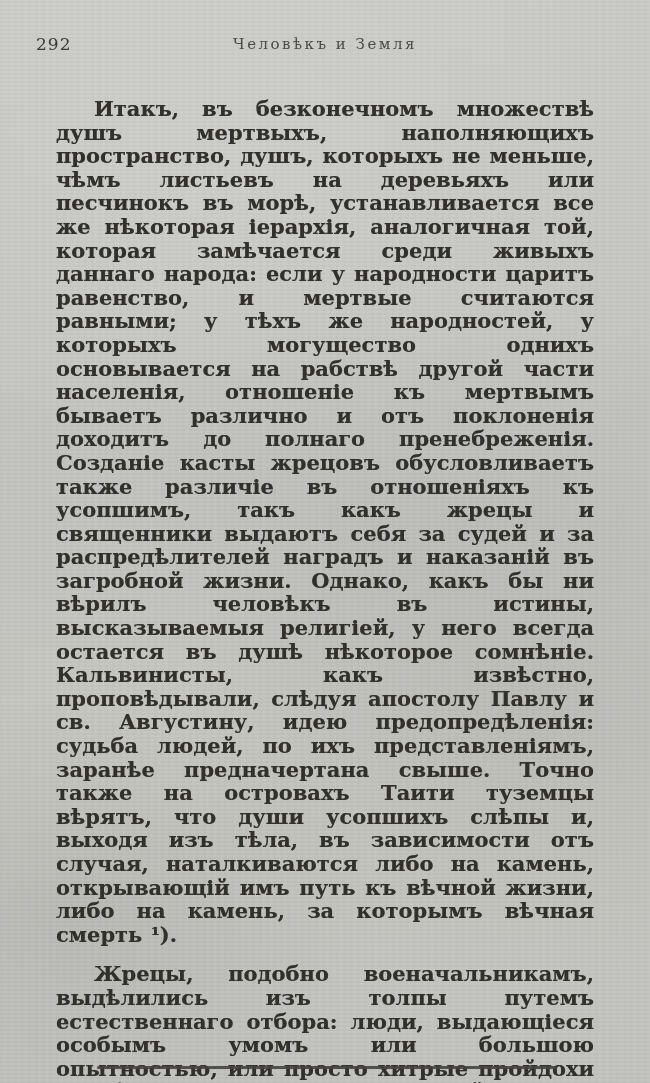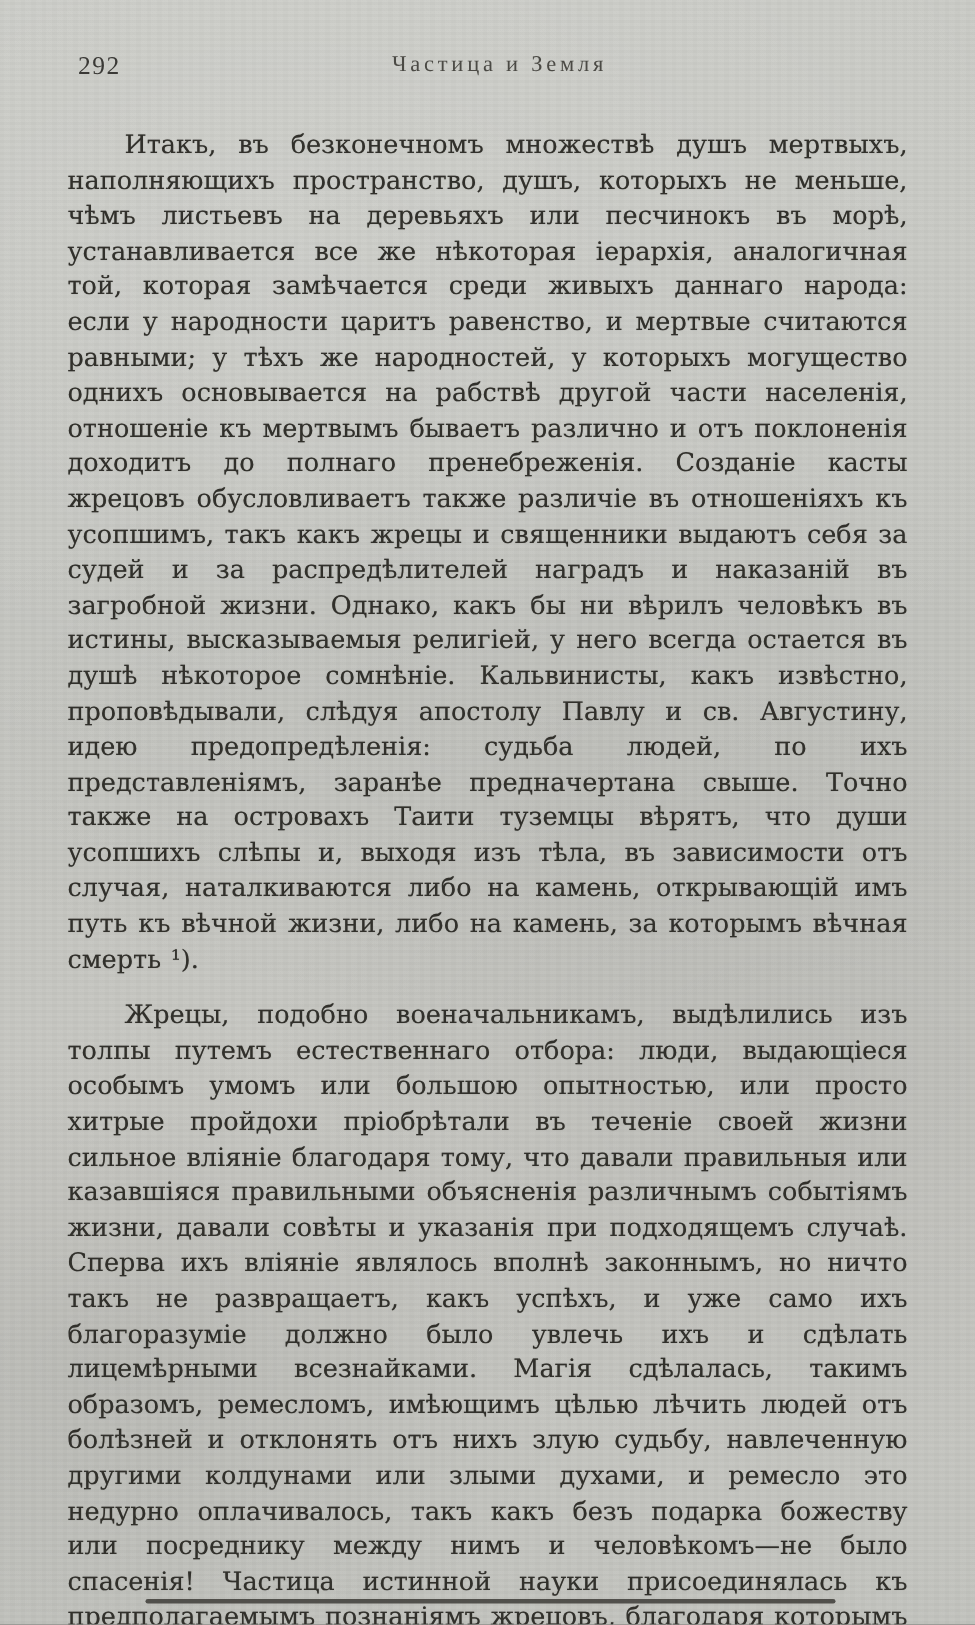--- a/index.html
+++ b/index.html
@@ -27,24 +27,23 @@
     position: absolute;
     inset: 0;
     pointer-events: none;
     background:
       repeating-linear-gradient(0deg, rgba(0,0,0,0.016) 0 2px, rgba(255,255,255,0.016) 2px 4px),
       repeating-linear-gradient(90deg, rgba(0,0,0,0.011) 0 3px, rgba(255,255,255,0.013) 3px 7px);
   }
   .running-header {
     position: absolute;
     top: 35px;
-    left: 16px;
+    left: 0;
     right: 0;
     height: 22px;
-    font-family: Liberation Serif, serif;
   }
   .page-number {
     position: absolute;
     left: 36px;
     top: -1px;
     font-size: 17px;
     letter-spacing: 1px;
     color: #3a3936;
   }
   .running-title {
@@ -53,28 +52,29 @@
     letter-spacing: 2.5px;
     color: #4b4a45;
   }
   .body-text {
     position: absolute;
     left: 40px;
     right: 40px;
     top: 81px;
   }
   .body-text p {
-    margin: 5px;
+    margin: 16px;
     text-align: justify;
     text-indent: 38px;
-    font-size: 17px;
+    font-size: 21px;
     line-height: 23.6px;
     color: #31302b;
     text-shadow: 0 0 0.5px rgba(45,44,40,0.55);
     word-spacing: 1px;
+    font-weight: bold;
   }
   .body-text p + p {
     margin-top: 14px;
   }
   .footnote {
     position: absolute;
     left: 58px;
     right: 42px;
     top: 1012px;
     font-size: 13.5px;
@@ -93,21 +93,21 @@
     opacity: 0.9;
   }
 </style>
 </head>
 <body>
 
 <div class="page">
 
   <div class="running-header">
     <span class="page-number">292</span>
-    <div class="running-title">Частица и Земля</div>
+    <div class="running-title">Человѣкъ и Земля</div>
   </div>
 
   <div class="body-text">
     <p>Итакъ, въ безконечномъ множествѣ душъ мертвыхъ, наполняющихъ пространство, душъ, которыхъ не меньше, чѣмъ листьевъ на деревьяхъ или песчинокъ въ морѣ, устанавливается все же нѣкоторая іерархія, аналогичная той, которая замѣчается среди живыхъ даннаго народа: если у народности царитъ равенство, и мертвые считаются равными; у тѣхъ же народностей, у которыхъ могущество однихъ основывается на рабствѣ другой части населенія, отношеніе къ мертвымъ бываетъ различно и отъ поклоненія доходитъ до полнаго пренебреженія. Созданіе касты жрецовъ обусловливаетъ также различіе въ отношеніяхъ къ усопшимъ, такъ какъ жрецы и священники выдаютъ себя за судей и за распредѣлителей наградъ и наказаній въ загробной жизни. Однако, какъ бы ни вѣрилъ человѣкъ въ истины, высказываемыя религіей, у него всегда остается въ душѣ нѣкоторое сомнѣніе. Кальвинисты, какъ извѣстно, проповѣдывали, слѣдуя апостолу Павлу и св. Августину, идею предопредѣленія: судьба людей, по ихъ представленіямъ, заранѣе предначертана свыше. Точно также на островахъ Таити туземцы вѣрятъ, что души усопшихъ слѣпы и, выходя изъ тѣла, въ зависимости отъ случая, наталкиваются либо на камень, открывающій имъ путь къ вѣчной жизни, либо на камень, за которымъ вѣчная смерть ¹).</p>
     <p>Жрецы, подобно военачальникамъ, выдѣлились изъ толпы путемъ естественнаго отбора: люди, выдающіеся особымъ умомъ или большою опытностью, или просто хитрые пройдохи пріобрѣтали въ теченіе своей жизни сильное вліяніе благодаря тому, что давали правильныя или казавшіяся правильными объясненія различнымъ событіямъ жизни, давали совѣты и указанія при подходящемъ случаѣ. Сперва ихъ вліяніе являлось вполнѣ законнымъ, но ничто такъ не развращаетъ, какъ успѣхъ, и уже само ихъ благоразуміе должно было увлечь ихъ и сдѣлать лицемѣрными всезнайками. Магія сдѣлалась, такимъ образомъ, ремесломъ, имѣющимъ цѣлью лѣчить людей отъ болѣзней и отклонять отъ нихъ злую судьбу, навлеченную другими колдунами или злыми духами, и ремесло это недурно оплачивалось, такъ какъ безъ подарка божеству или посреднику между нимъ и человѣкомъ—не было спасенія! Частица истинной науки присоединялась къ предполагаемымъ познаніямъ жрецовъ, благодаря которымъ они могли, будто бы, привлекать благосклонность божествъ и отклонять злыя козни духовъ, носящихся въ воздухѣ; магія служила даже предметомъ обученія и передавалась отъ учителя ученикамъ. Образовывались цѣлыя общины лицъ, изучающихъ магію, и мало-по-малу въ каждомъ племени возникала группа маговъ-жрецовъ, пользующихся извѣстными привилегіями и тѣмъ болѣе опасныхъ, что къ ихъ</p>
   </div>
 
 
   <div class="scan-artifact-line"></div>
 

